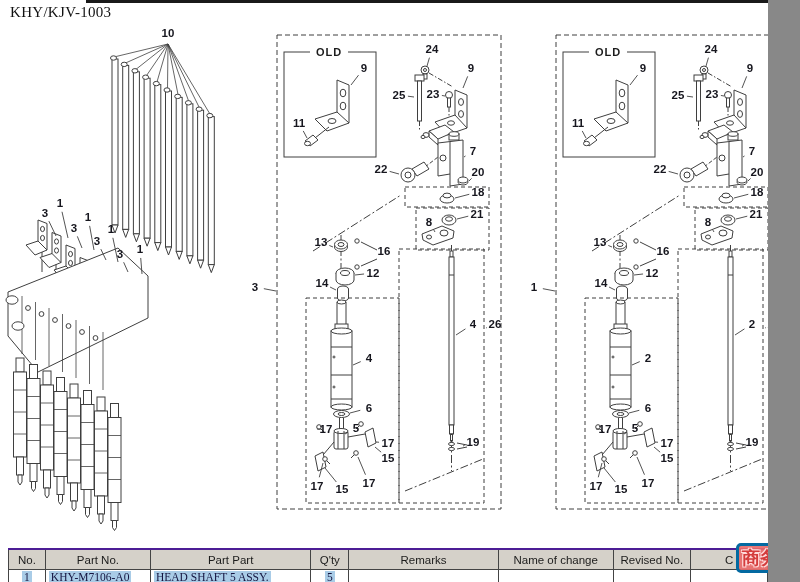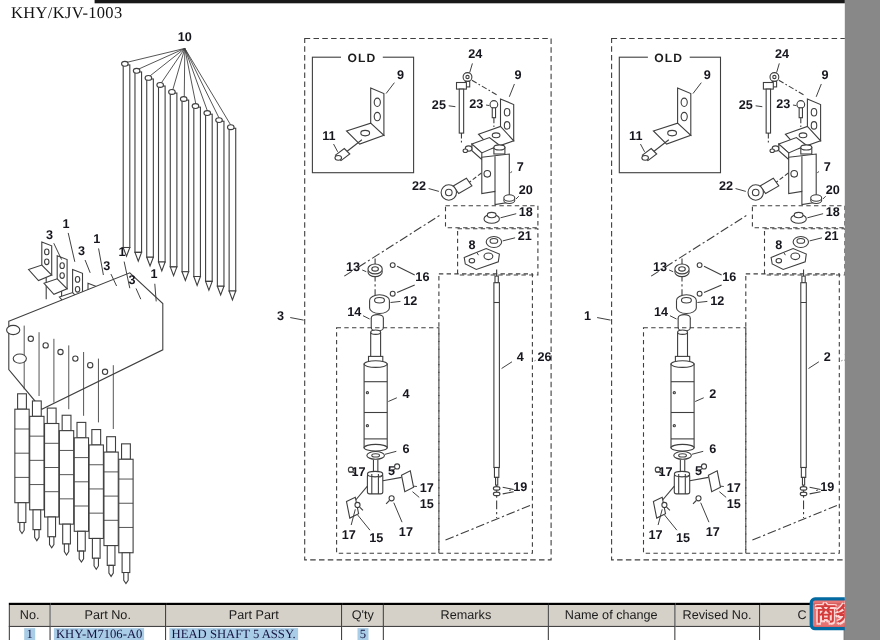--- a/index.html
+++ b/index.html
@@ -26,21 +26,21 @@
   }
   .parts-table{
     position:absolute;left:8px;top:548px;border-collapse:collapse;table-layout:fixed;
     font-size:11px;color:#1c1c1c;
   }
   .parts-table th,.parts-table td{
     border:1px solid #444;overflow:hidden;white-space:nowrap;padding:0 3px;
   }
   .parts-table thead th{
     background:var(--thbg);font-weight:normal;height:19px;text-align:center;
-    border-top:2px solid #000000;font-size:11.5px;
+    border-top:2px solid #4c1d95;font-size:11.5px;
   }
   .parts-table tbody td{
     height:13px;font-family:"Liberation Serif",serif;color:#151540;font-size:11.5px;
   }
   .c-center{text-align:center;}
   .hl{background:var(--hl);padding:0 2px;}
   .wm-smt{
     position:absolute;left:684px;top:544px;z-index:6;
     font-family:"Liberation Sans",sans-serif;font-weight:bold;font-size:29px;
     color:#3347a8;letter-spacing:3px;text-shadow:0 0 2px #fff;

